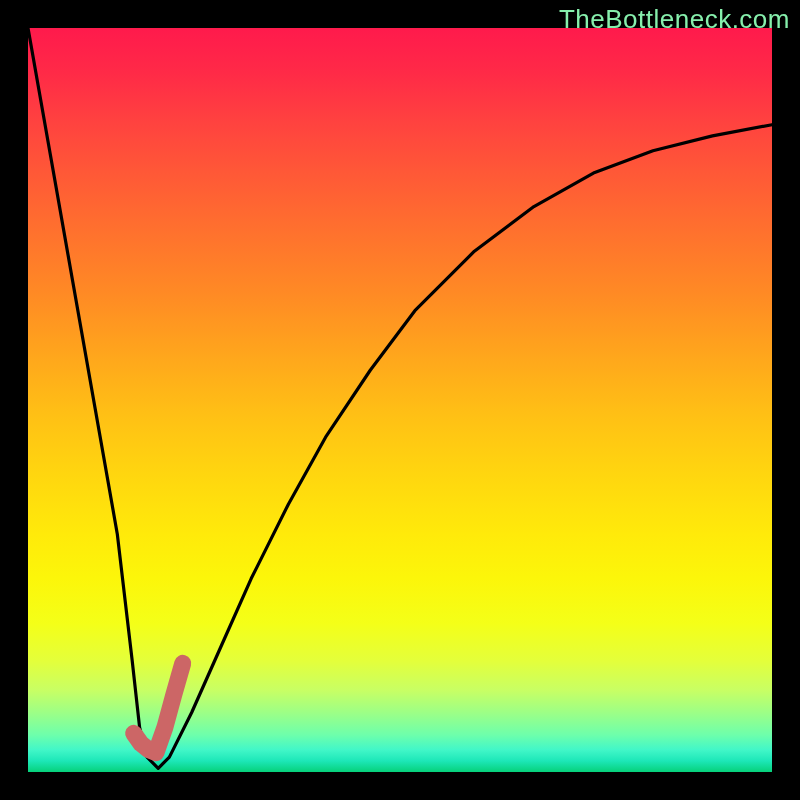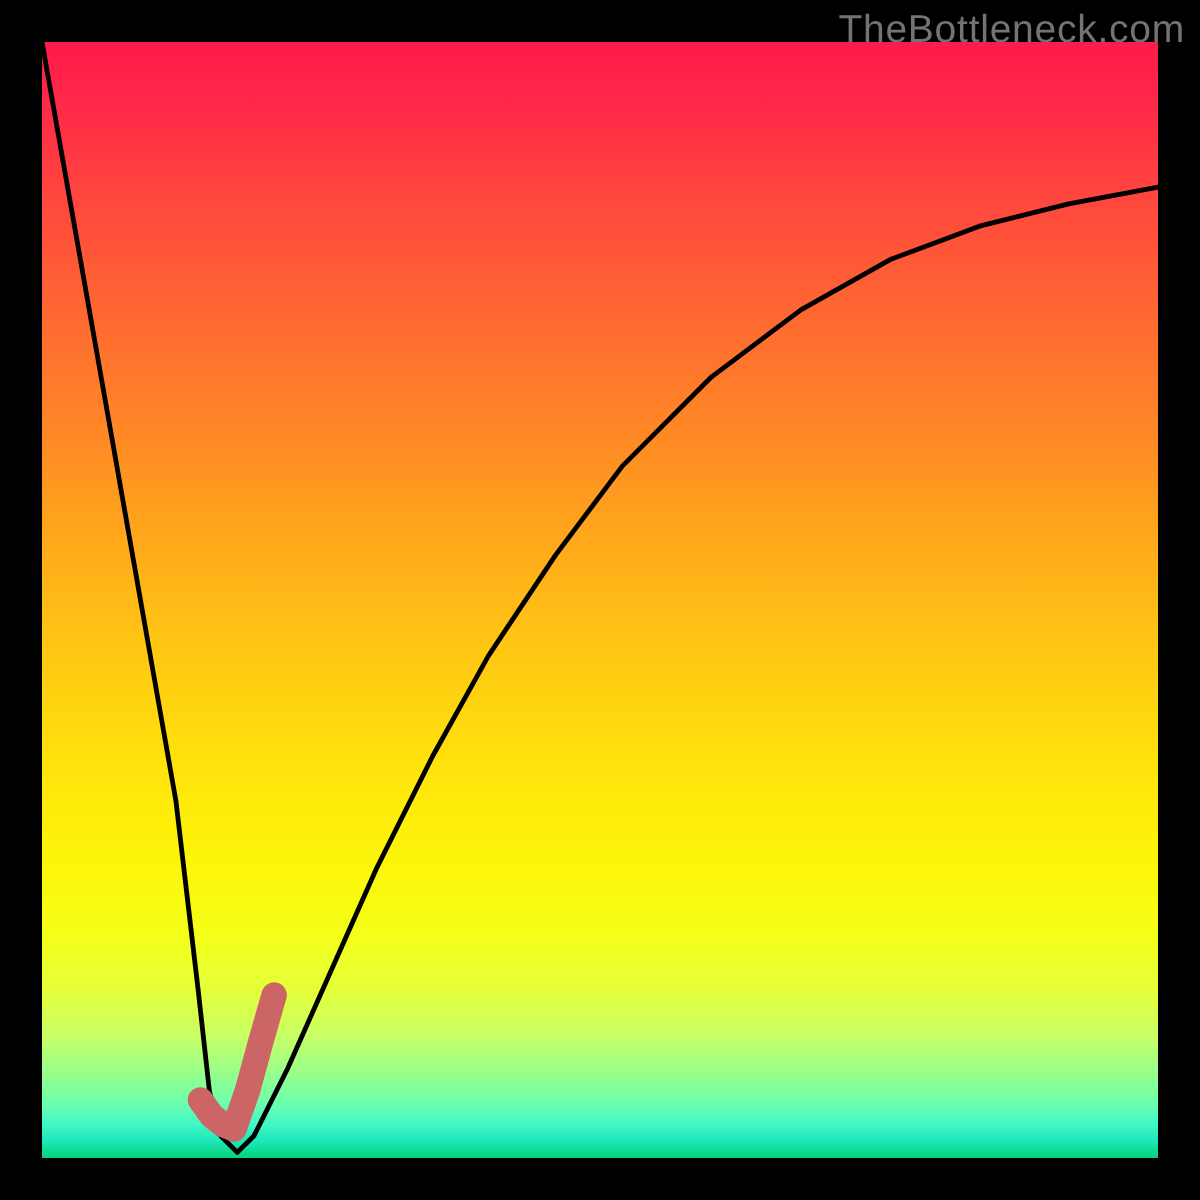--- a/index.html
+++ b/index.html
@@ -42,21 +42,21 @@
       #6effab 95%,
       #42f7c8 97%,
       #1de7b8 98.5%,
       #06d17a 100%
     );
   }
   .watermark {
     position: absolute;
     top: 4px;
     right: 10px;
-    color: #737373;
+    color: #86efac;
     font-size: 26px;
     font-weight: 500;
     letter-spacing: 0.5px;
     user-select: none;
   }
   svg.curves {
     position: absolute;
     left: 0;
     top: 0;
     width: 744px;

